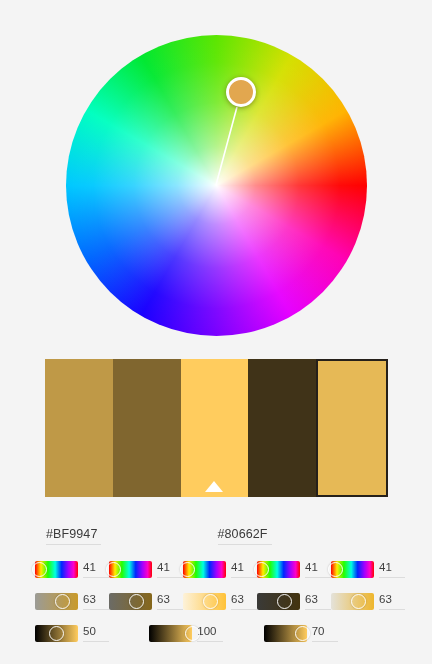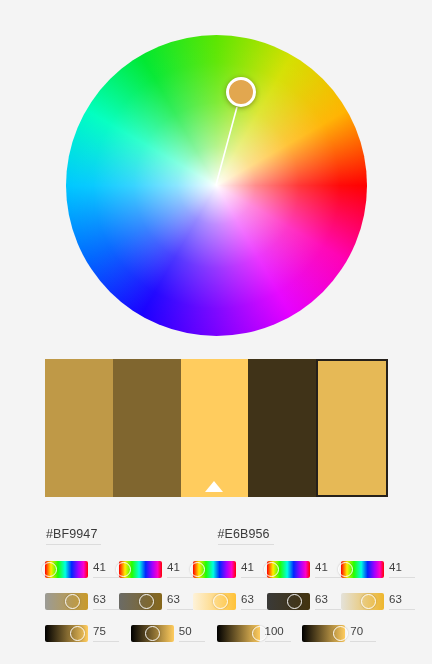--- a/index.html
+++ b/index.html
@@ -92,21 +92,21 @@
     font-size:12.5px;
     color:#3a3a3a;
     letter-spacing:0.1px;
     border-bottom:1px solid #dcdcdc;
     padding-bottom:3px;
     padding-right:4px;
     white-space:nowrap;
   }
   
   #slider-grid{
-    position:absolute;left:45px;top:560px;
+    position:absolute;left:35px;top:560px;
     width:343px;height:96px;
     display:flex;
     flex-direction:column;
   }
   .slider-row{
     flex:1 1 0;
     display:flex;
   }
   .slider-cell{
     flex:1 1 0;
@@ -161,21 +161,21 @@
     </div>
     <div class="swatch" style="background: rgb(64, 51, 24);"></div>
     <div class="swatch selected" style="background: rgb(230, 185, 86);"></div>
   </div>
 
 <div id="hex-row">
     <div class="hex-cell">
       <span class="hex-label">#BF9947</span>
     </div>
     <div class="hex-cell">
-      <span class="hex-label">#E6B956</span>
+      <span class="hex-label">#80662F</span>
     </div>
   </div>
 
 <div id="slider-grid">
     <div class="slider-row">
       <div class="slider-cell">
         <div class="mini-slider" style="background: linear-gradient(to right, rgb(255, 0, 0) 0%, rgb(255, 238, 0) 14%, rgb(34, 255, 0) 30%, rgb(0, 255, 225) 47%, rgb(0, 38, 255) 62%, rgb(162, 0, 255) 78%, rgb(255, 0, 200) 90%, rgb(255, 0, 0) 100%);">
           <div class="mini-handle" style="left: 11%; background: transparent;"></div>
         </div>
         <span class="slider-value">41</span>
@@ -233,26 +233,20 @@
       <div class="slider-cell">
         <div class="mini-slider" style="background: linear-gradient(to right, rgb(228, 226, 218) 0%, rgb(238, 182, 45) 100%);">
           <div class="mini-handle" style="left: 63%; background: transparent;"></div>
         </div>
         <span class="slider-value">63</span>
       </div>
     </div>
     <div class="slider-row">
       <div class="slider-cell">
         <div class="mini-slider" style="background: linear-gradient(to right, rgb(0, 0, 0) 0%, rgb(255, 204, 94) 100%);">
-          <div class="mini-handle" style="left: 75%; background: transparent;"></div>
-        </div>
-        <span class="slider-value">75</span>
-      </div>
-      <div class="slider-cell">
-        <div class="mini-slider" style="background: linear-gradient(to right, rgb(0, 0, 0) 0%, rgb(255, 204, 94) 100%);">
           <div class="mini-handle" style="left: 50%; background: transparent;"></div>
         </div>
         <span class="slider-value">50</span>
       </div>
       <div class="slider-cell">
         <div class="mini-slider" style="background: linear-gradient(to right, rgb(0, 0, 0) 0%, rgb(255, 204, 94) 100%);">
           <div class="mini-handle" style="left: 100%; background: transparent;"></div>
         </div>
         <span class="slider-value">100</span>
       </div>

